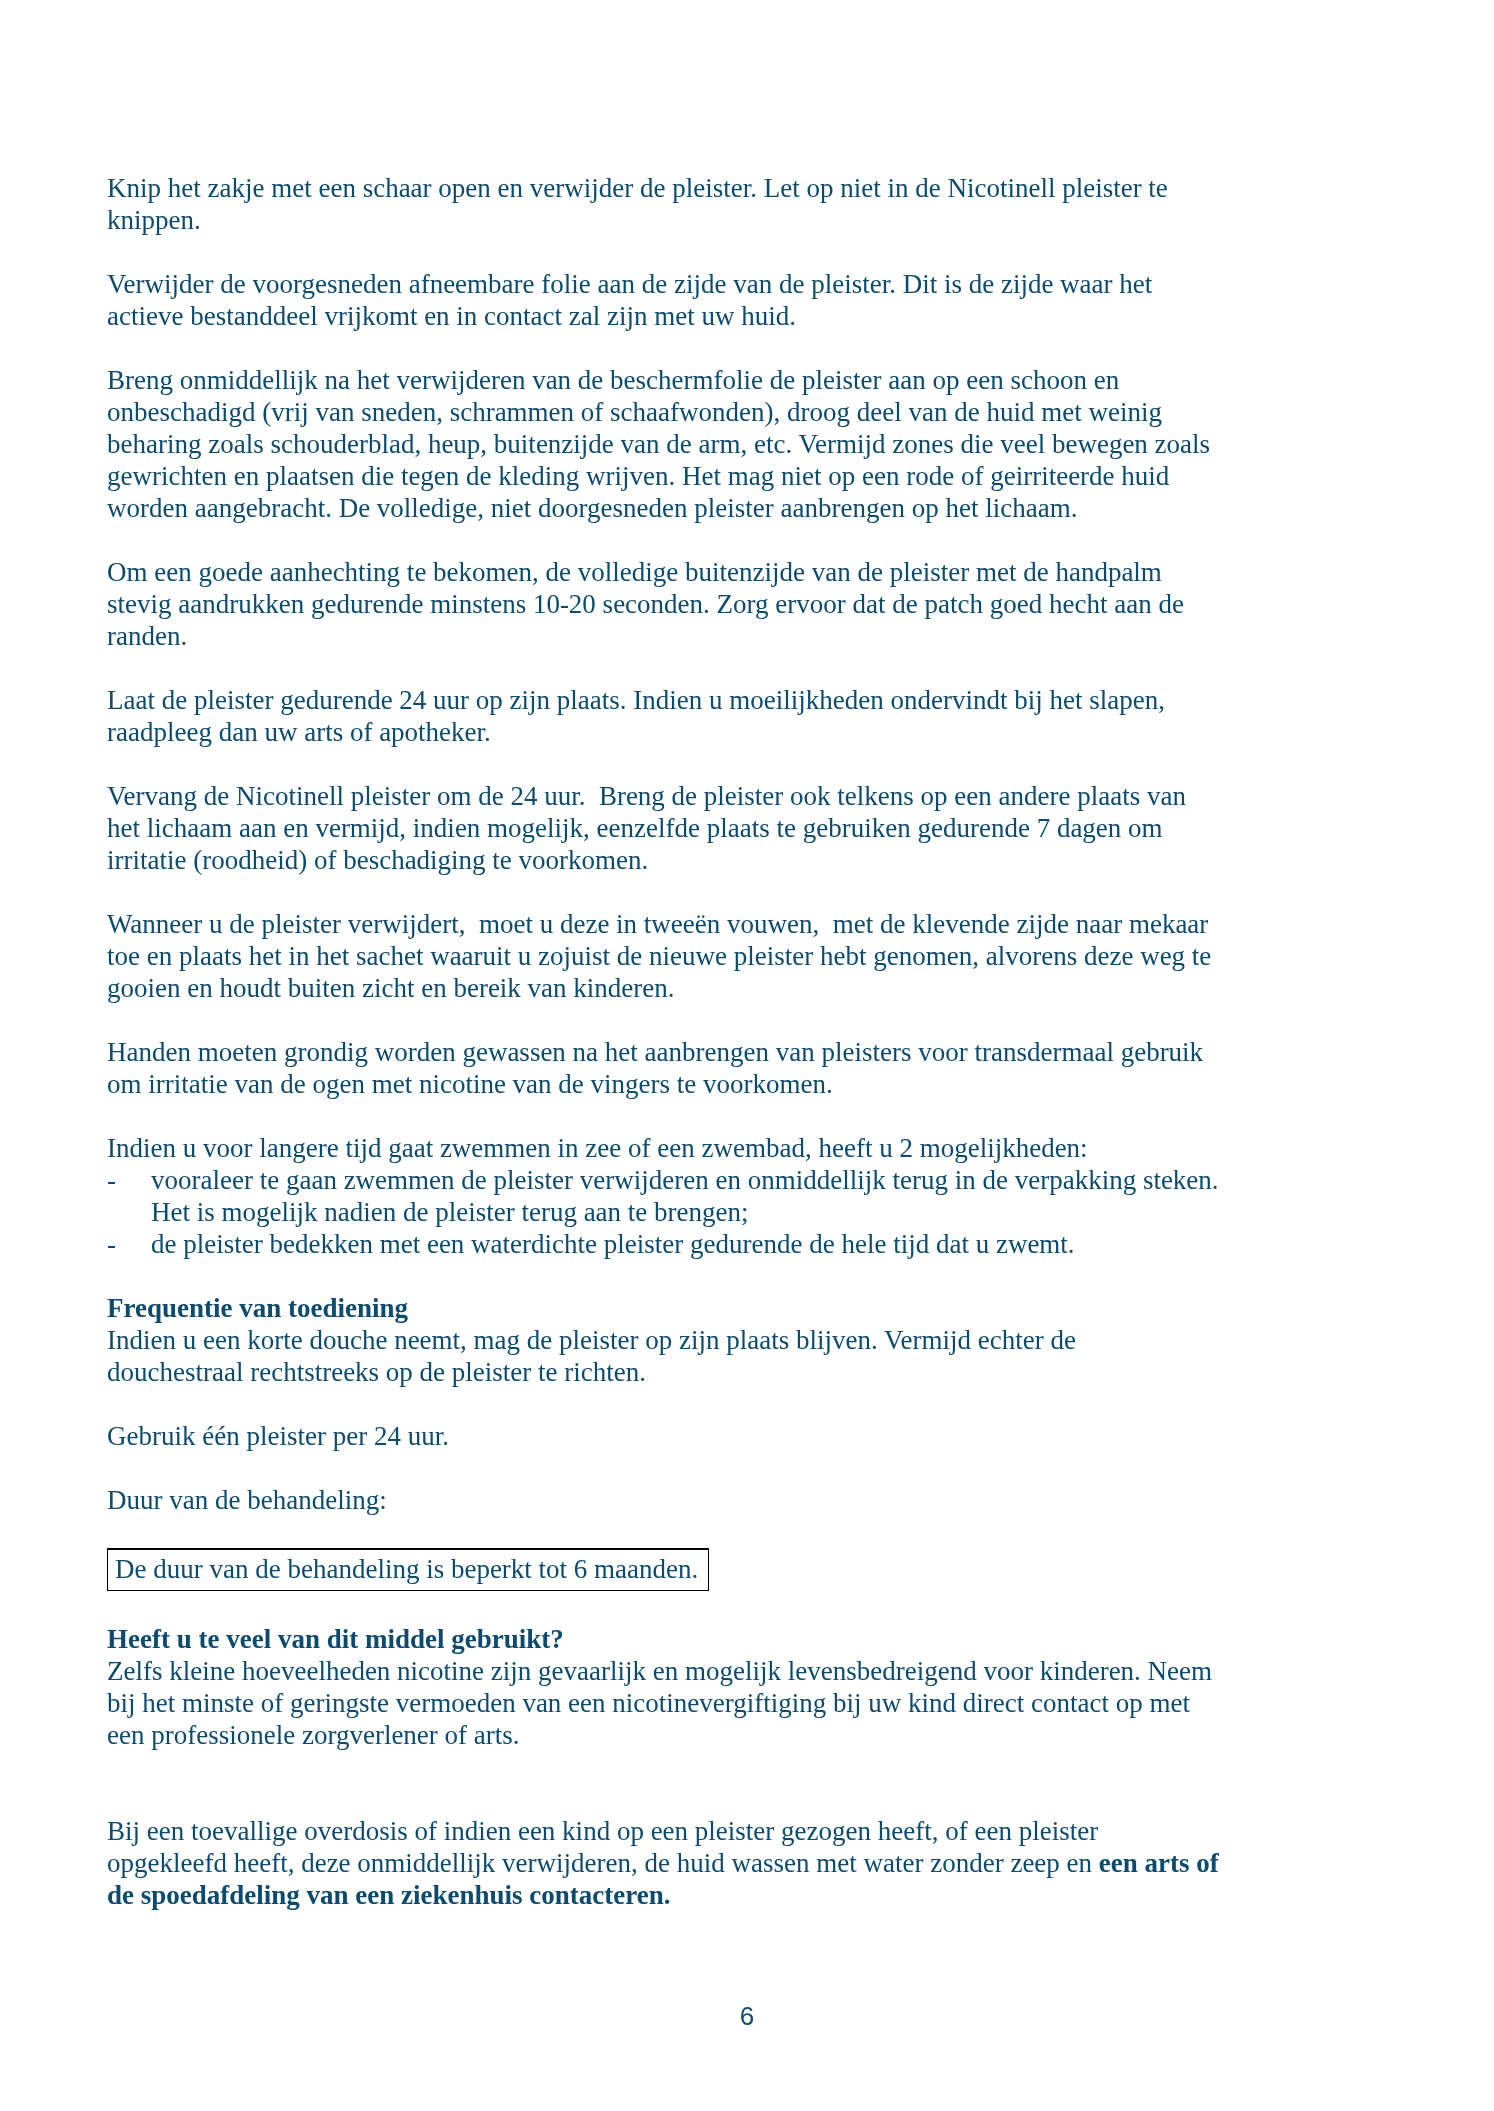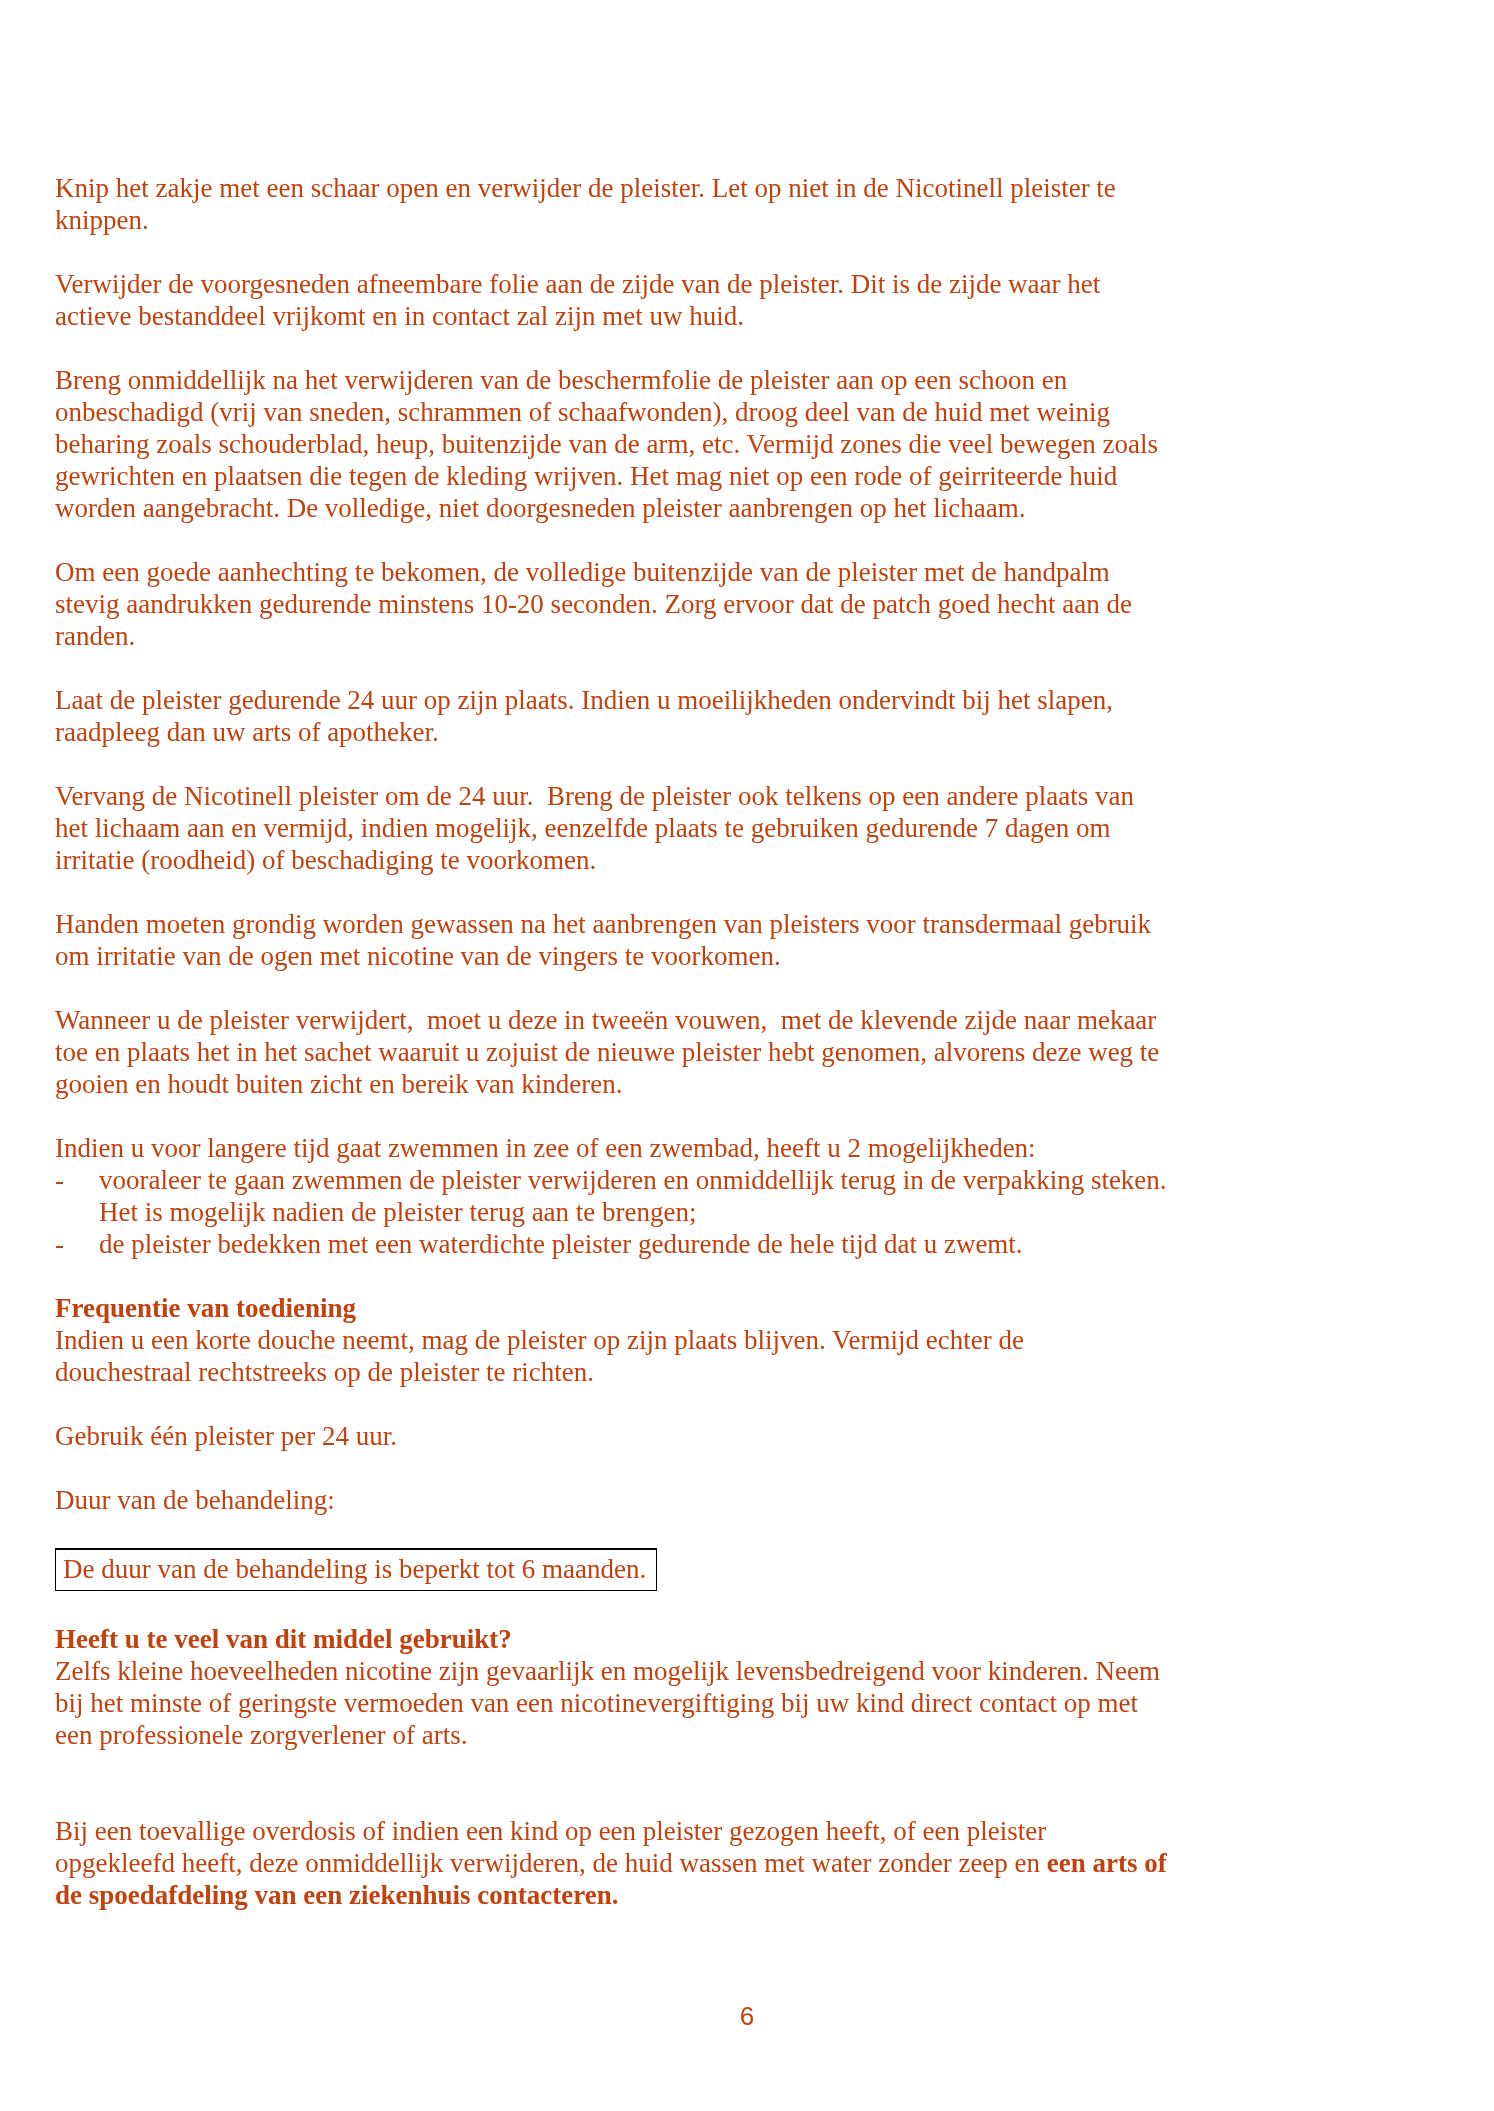--- a/index.html
+++ b/index.html
@@ -6,25 +6,25 @@
     margin: 0;
     padding: 0;
     background: #ffffff;
   }
   .page {
     position: relative;
     width: 1494px;
     height: 2111px;
     box-sizing: border-box;
     background: #ffffff;
-    color: #c2410c;
+    color: #0c4a6e;
     font-family: "Liberation Serif", "DejaVu Serif", serif;
     font-size: 27px;
     line-height: 32px;
-    padding: 172px 100px 0 55px;
+    padding: 172px 100px 0 107px;
     overflow: hidden;
   }
   .para {
     margin: 0 0 32px 0;
     white-space: pre-line;
   }
   .para.tight {
     margin-bottom: 0;
   }
   .bold {
@@ -87,26 +87,26 @@
 stevig aandrukken gedurende minstens 10-20 seconden. Zorg ervoor dat de patch goed hecht aan de
 randen.</p>
 
   <p class="para">Laat de pleister gedurende 24 uur op zijn plaats. Indien u moeilijkheden ondervindt bij het slapen,
 raadpleeg dan uw arts of apotheker.</p>
 
   <p class="para">Vervang de Nicotinell pleister om de 24 uur.&nbsp; Breng de pleister ook telkens op een andere plaats van
 het lichaam aan en vermijd, indien mogelijk, eenzelfde plaats te gebruiken gedurende 7 dagen om
 irritatie (roodheid) of beschadiging te voorkomen.</p>
 
-  <p class="para">Handen moeten grondig worden gewassen na het aanbrengen van pleisters voor transdermaal gebruik
-om irritatie van de ogen met nicotine van de vingers te voorkomen.</p>
-
   <p class="para">Wanneer u de pleister verwijdert,&nbsp; moet u deze in tweeën vouwen,&nbsp; met de klevende zijde naar mekaar
 toe en plaats het in het sachet waaruit u zojuist de nieuwe pleister hebt genomen, alvorens deze weg te
 gooien en houdt buiten zicht en bereik van kinderen.</p>
+
+  <p class="para">Handen moeten grondig worden gewassen na het aanbrengen van pleisters voor transdermaal gebruik
+om irritatie van de ogen met nicotine van de vingers te voorkomen.</p>
 
   <p class="para tight">Indien u voor langere tijd gaat zwemmen in zee of een zwembad, heeft u 2 mogelijkheden:</p>
 
   <div class="list">
     <div class="list-row">
       <span class="list-marker">-</span>
       <span class="list-text">vooraleer te gaan zwemmen de pleister verwijderen en onmiddellijk terug in de verpakking steken.
 Het is mogelijk nadien de pleister terug aan te brengen;</span>
     </div>
     <div class="list-row">

